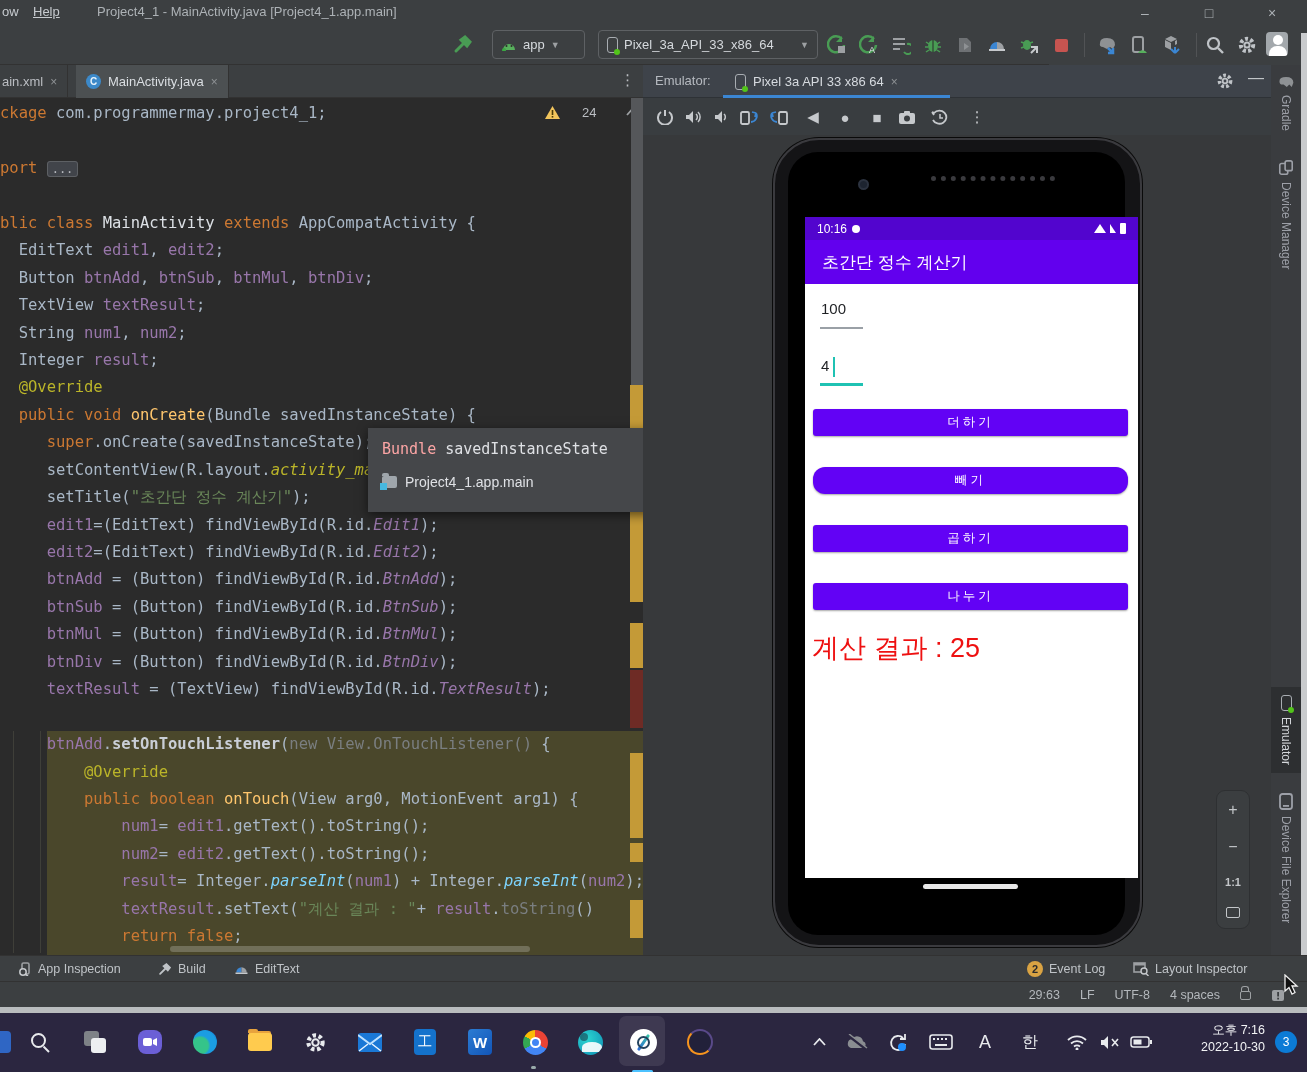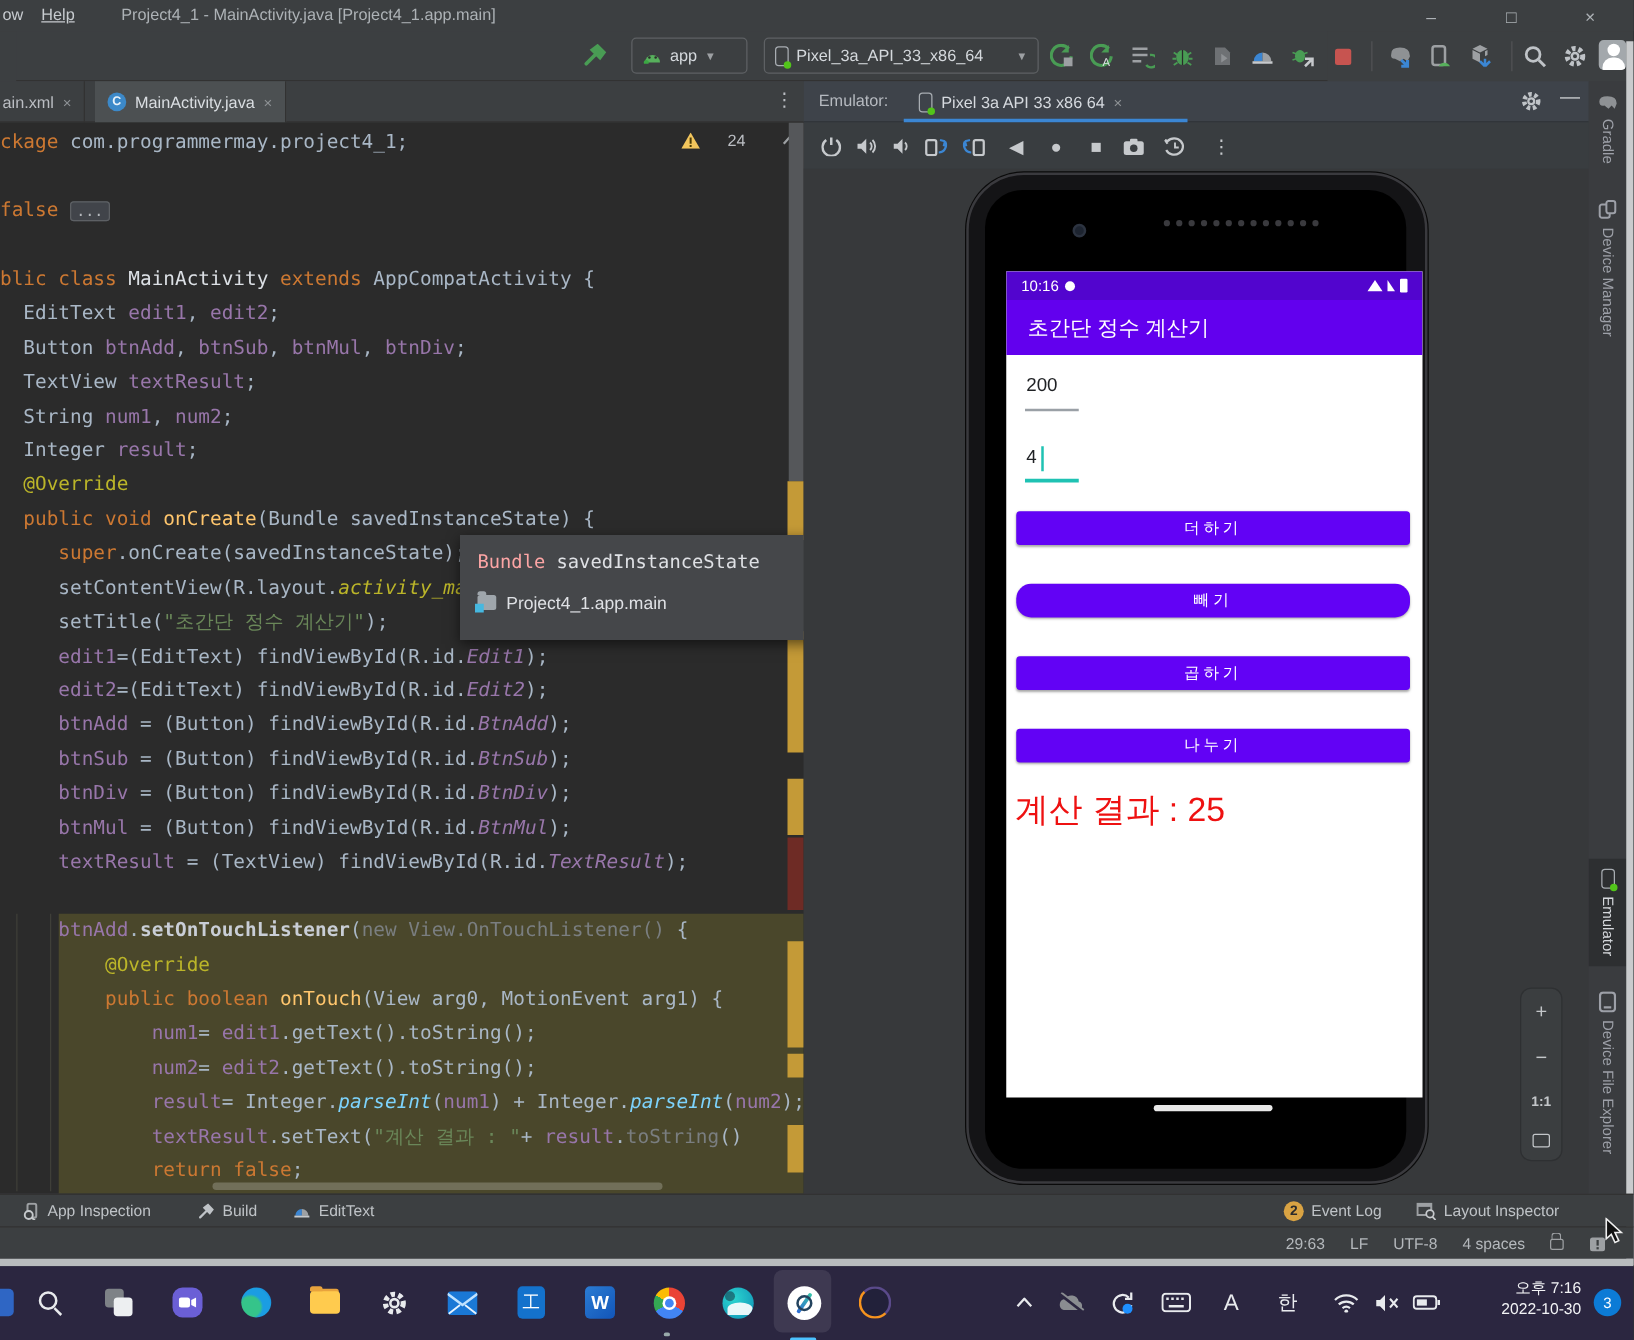--- a/index.html
+++ b/index.html
@@ -9,21 +9,21 @@
   .abs{position:absolute;}
 
   
   #titlebar{left:0;top:0;width:1307px;height:25px;background:#3C3F41;color:#B9BDC1;font-size:13px;}
   #titlebar .menu{position:absolute;top:4px;color:#C7CBCF;}
   #titlebar .wtitle{position:absolute;left:97px;top:4px;color:#ADB2B6;}
   .winbtn{position:absolute;top:2px;width:34px;height:21px;color:#ADB2B6;font-size:14px;
           display:flex;align-items:center;justify-content:center;}
 
   
-  #toolbar{left:13px;top:25px;width:1049px;height:40px;background:#3C3F41;border-bottom:1px solid #323232;}
+  #toolbar{left:0;top:25px;width:1049px;height:40px;background:#3C3F41;border-bottom:1px solid #323232;}
   .combo{position:absolute;top:5px;height:29px;border:1px solid #5E6164;border-radius:4px;
          display:flex;align-items:center;gap:6px;padding:0 8px;color:#D5D9DD;font-size:13px;}
   .caret{color:#9DA0A3;font-size:9px;}
   .tbico{position:absolute;top:9px;width:22px;height:22px;display:flex;align-items:center;justify-content:center;}
   .tbsep{position:absolute;top:8px;width:1px;height:24px;background:#515355;}
 
   
   #tabrow{left:0;top:65px;width:643px;height:33px;background:#3C3F41;border-bottom:1px solid #323232;}
   .etab{position:absolute;top:0;height:33px;display:flex;align-items:center;gap:7px;padding:0 10px;
         color:#BBBEC3;font-size:13px;border-right:1px solid #323232;}
@@ -362,39 +362,39 @@
     <div class="emuico" style="left:322px">⋮</div>
   </div>
 
   <div class="abs" id="editor">
     <div id="sel-block"></div>
     <div class="iguide" style="left:13px"></div>
     <div class="iguide" style="left:40px"></div>
     <div id="code">
         <pre><span class="cl-kw">ckage</span><span class="cl-pl"> com.programmermay.project4_1;</span></pre>
         <pre></pre>
-        <pre><span class="cl-kw">false </span><span class="cl-fold">...</span></pre>
+        <pre><span class="cl-kw">port </span><span class="cl-fold">...</span></pre>
         <pre></pre>
         <pre><span class="cl-kw">blic class</span><span class="cl-white"> MainActivity </span><span class="cl-kw">extends</span><span class="cl-pl"> AppCompatActivity {</span></pre>
         <pre><span class="cl-pl">  EditText </span><span class="cl-fld">edit1</span><span class="cl-pl">, </span><span class="cl-fld">edit2</span><span class="cl-pl">;</span></pre>
         <pre><span class="cl-pl">  Button </span><span class="cl-fld">btnAdd</span><span class="cl-pl">, </span><span class="cl-fld">btnSub</span><span class="cl-pl">, </span><span class="cl-fld">btnMul</span><span class="cl-pl">, </span><span class="cl-fld">btnDiv</span><span class="cl-pl">;</span></pre>
         <pre><span class="cl-pl">  TextView </span><span class="cl-fld">textResult</span><span class="cl-pl">;</span></pre>
         <pre><span class="cl-pl">  String </span><span class="cl-fld">num1</span><span class="cl-pl">, </span><span class="cl-fld">num2</span><span class="cl-pl">;</span></pre>
         <pre><span class="cl-pl">  Integer </span><span class="cl-fld">result</span><span class="cl-pl">;</span></pre>
         <pre><span class="cl-ann">  @Override</span></pre>
         <pre><span class="cl-pl">  </span><span class="cl-kw">public void </span><span class="cl-meth">onCreate</span><span class="cl-pl">(Bundle savedInstanceState) {</span></pre>
         <pre><span class="cl-pl">     </span><span class="cl-kw">super</span><span class="cl-pl">.onCreate(savedInstanceState);</span></pre>
         <pre><span class="cl-pl">     setContentView(R.layout.</span><span class="cl-iann">activity_main</span><span class="cl-pl">);</span></pre>
         <pre><span class="cl-pl">     setTitle(</span><span class="cl-str">"초간단 정수 계산기"</span><span class="cl-pl">);</span></pre>
         <pre><span class="cl-pl">     </span><span class="cl-fld">edit1</span><span class="cl-pl">=(EditText) findViewById(R.id.</span><span class="cl-ifld">Edit1</span><span class="cl-pl">);</span></pre>
         <pre><span class="cl-pl">     </span><span class="cl-fld">edit2</span><span class="cl-pl">=(EditText) findViewById(R.id.</span><span class="cl-ifld">Edit2</span><span class="cl-pl">);</span></pre>
         <pre><span class="cl-pl">     </span><span class="cl-fld">btnAdd</span><span class="cl-pl"> = (Button) findViewById(R.id.</span><span class="cl-ifld">BtnAdd</span><span class="cl-pl">);</span></pre>
         <pre><span class="cl-pl">     </span><span class="cl-fld">btnSub</span><span class="cl-pl"> = (Button) findViewById(R.id.</span><span class="cl-ifld">BtnSub</span><span class="cl-pl">);</span></pre>
+        <pre><span class="cl-pl">     </span><span class="cl-fld">btnMul</span><span class="cl-pl"> = (Button) findViewById(R.id.</span><span class="cl-ifld">BtnMul</span><span class="cl-pl">);</span></pre>
         <pre><span class="cl-pl">     </span><span class="cl-fld">btnDiv</span><span class="cl-pl"> = (Button) findViewById(R.id.</span><span class="cl-ifld">BtnDiv</span><span class="cl-pl">);</span></pre>
-        <pre><span class="cl-pl">     </span><span class="cl-fld">btnMul</span><span class="cl-pl"> = (Button) findViewById(R.id.</span><span class="cl-ifld">BtnMul</span><span class="cl-pl">);</span></pre>
         <pre><span class="cl-pl">     </span><span class="cl-fld">textResult</span><span class="cl-pl"> = (TextView) findViewById(R.id.</span><span class="cl-ifld">TextResult</span><span class="cl-pl">);</span></pre>
         <pre></pre>
         <pre><span class="cl-pl">     </span><span class="cl-fld">btnAdd</span><span class="cl-pl">.</span><span class="cl-bold">setOnTouchListener</span><span class="cl-pl">(</span><span class="cl-gray">new View.OnTouchListener() </span><span class="cl-pl">{</span></pre>
         <pre><span class="cl-ann">         @Override</span></pre>
         <pre><span class="cl-pl">         </span><span class="cl-kw">public boolean </span><span class="cl-meth">onTouch</span><span class="cl-pl">(View arg0, MotionEvent arg1) {</span></pre>
         <pre><span class="cl-pl">             </span><span class="cl-fld">num1</span><span class="cl-pl">= </span><span class="cl-fld">edit1</span><span class="cl-pl">.getText().toString();</span></pre>
         <pre><span class="cl-pl">             </span><span class="cl-fld">num2</span><span class="cl-pl">= </span><span class="cl-fld">edit2</span><span class="cl-pl">.getText().toString();</span></pre>
         <pre><span class="cl-pl">             </span><span class="cl-fld">result</span><span class="cl-pl">= Integer.</span><span class="cl-imeth">parseInt</span><span class="cl-pl">(</span><span class="cl-fld">num1</span><span class="cl-pl">) + Integer.</span><span class="cl-imeth">parseInt</span><span class="cl-pl">(</span><span class="cl-fld">num2</span><span class="cl-pl">);</span></pre>
         <pre><span class="cl-pl">             </span><span class="cl-fld">textResult</span><span class="cl-pl">.setText(</span><span class="cl-str">"계산 결과 : "</span><span class="cl-pl">+ </span><span class="cl-fld">result</span><span class="cl-pl">.</span><span class="cl-gray">toString</span><span class="cl-pl">()</span></pre>
         <pre><span class="cl-pl">             </span><span class="cl-kw">return false</span><span class="cl-pl">;</span></pre>
@@ -446,21 +446,21 @@
             <span style="width:8px;height:8px;border-radius:50%;background:#fff;display:inline-block"></span>
             <span class="right">
               <span class="tri" style="border-bottom:9px solid #fff"></span>
               <span class="tri" style="border-bottom:9px solid #fff;border-left-width:0"></span>
               <span style="width:6px;height:11px;background:#fff;border-radius:1px;display:inline-block"></span>
             </span>
           </div>
           <div id="pactionbar">
             <span>초간단 정수 계산기</span>
           </div>
-          <div class="pfield" style="top:83px">200</div>
+          <div class="pfield" style="top:83px">100</div>
           <div class="pline" style="top:110px;background:#9AA0A6"></div>
           <div class="pfield" style="top:140px">4</div>
           <div id="pcursor"></div>
           <div class="pline" style="top:166px;height:2.5px;background:#1FC2B3"></div>
           <div id="pbuttons">
               <div class="pbtn" style="top: 192px;">더하기</div>
               <div class="pbtn" style="top: 250px; border-radius: 12px;">빼기</div>
               <div class="pbtn" style="top: 308px;">곱하기</div>
               <div class="pbtn" style="top: 366px;">나누기</div>
             </div>

